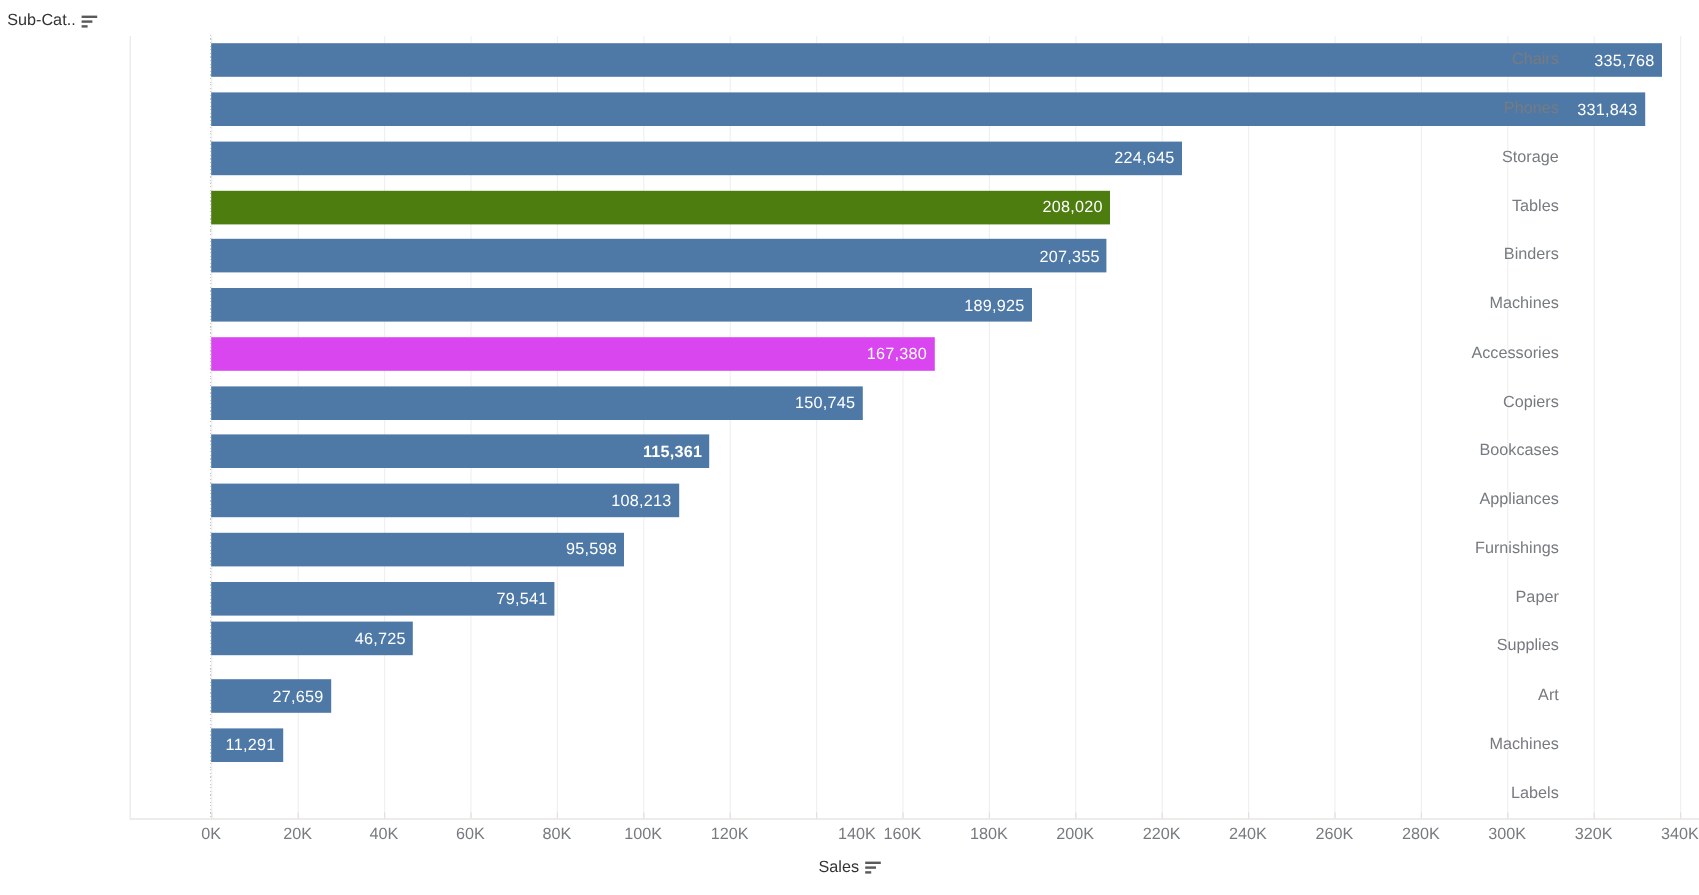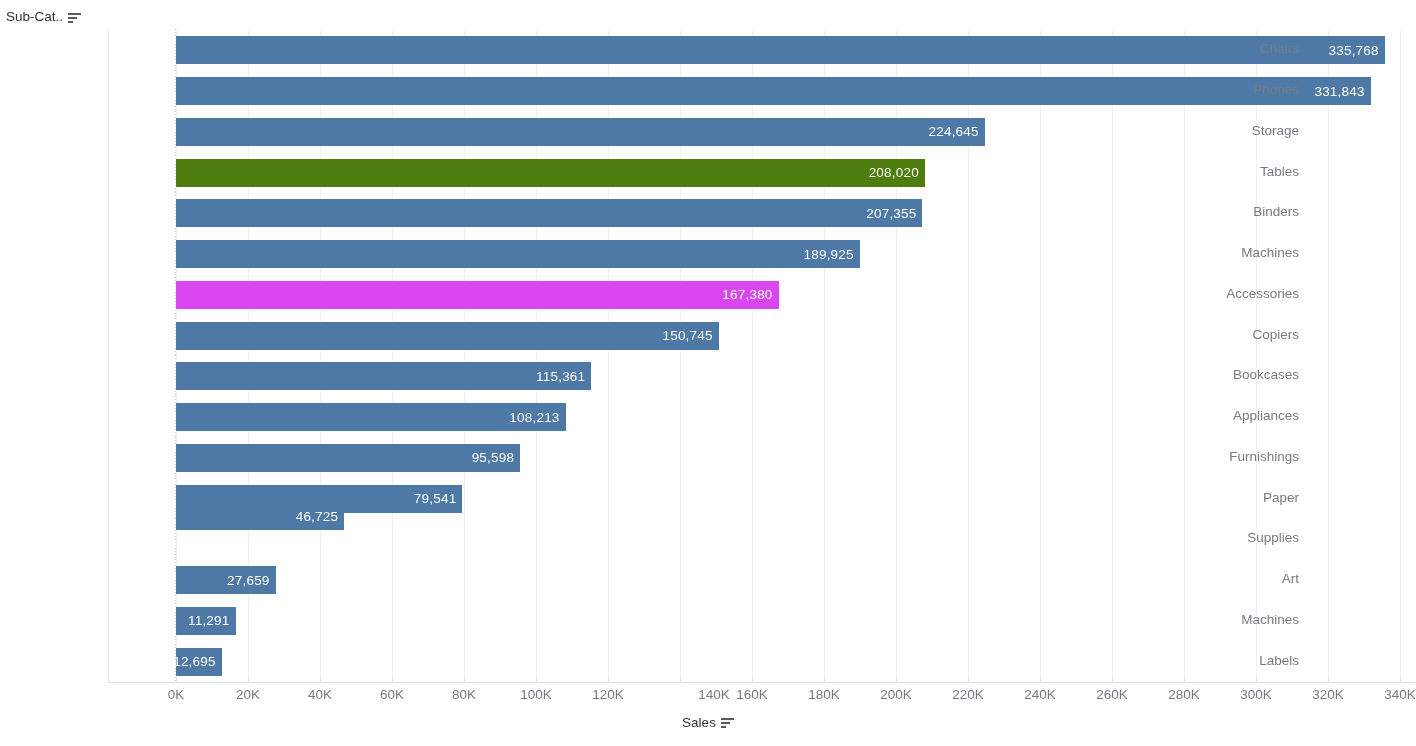--- a/index.html
+++ b/index.html
@@ -295,21 +295,21 @@
         <div class="row-tick" style="top: 284.625px; height: 42px;"></div>
         <div class="row" style="top: 291.625px; height: 28px;">
           <div class="bar-wrap" style="width: 542.682px;">
             <div class="bar" title="Copiers: 150,745" style="background: rgb(78, 121, 167);">
               <span class="value">150,745</span>
             </div>
           </div>
         </div>
         <div class="row-tick" style="top: 325.375px; height: 42px;"></div>
         <div class="row" style="top: 332.375px; height: 28px;">
-          <div class="bar-wrap" style="width: 415.3px;">
+          <div class="bar-wrap" style="width: 415.3px; font-weight: bold;">
             <div class="bar" title="Bookcases: 115,361" style="background: rgb(78, 121, 167);">
               <span class="value">115,361</span>
             </div>
           </div>
         </div>
         <div class="row-tick" style="top: 366.125px; height: 42px;"></div>
         <div class="row" style="top: 373.125px; height: 28px;">
           <div class="bar-wrap" style="width: 389.567px;">
             <div class="bar" title="Appliances: 108,213" style="background: rgb(78, 121, 167);">
               <span class="value">108,213</span>
@@ -326,21 +326,21 @@
         </div>
         <div class="row-tick" style="top: 447.625px; height: 42px;"></div>
         <div class="row" style="top: 454.625px; height: 28px;">
           <div class="bar-wrap" style="width: 286.348px;">
             <div class="bar" title="Paper: 79,541" style="background: rgb(78, 121, 167);">
               <span class="value">79,541</span>
             </div>
           </div>
         </div>
         <div class="row-tick" style="top: 488.375px; height: 42px;"></div>
-        <div class="row" style="top: 472px; height: 28px;">
+        <div class="row" style="top: 488px; height: 28px;">
           <div class="bar-wrap" style="width: 168.21px;">
             <div class="bar" title="Supplies: 46,725" style="background: rgb(78, 121, 167);">
               <span class="value">46,725</span>
             </div>
           </div>
         </div>
         <div class="row-tick" style="top: 529.125px; height: 42px;"></div>
         <div class="row" style="top: 536.125px; height: 28px;">
           <div class="bar-wrap" style="width: 99.5724px;">
             <div class="bar" title="Art: 27,659" style="background: rgb(78, 121, 167);">
@@ -350,27 +350,20 @@
         </div>
         <div class="row-tick" style="top: 569.875px; height: 42px;"></div>
         <div class="row" style="top: 576.875px; height: 28px;">
           <div class="bar-wrap" style="width: 59.5008px;">
             <div class="bar" title="Envelopes: 16,528" style="background: rgb(78, 121, 167);">
               <span class="value">11,291</span>
             </div>
           </div>
         </div>
         <div class="row-tick" style="top: 610.625px; height: 42px;"></div>
-        <div class="row" style="top: 617.625px; height: 28px;">
-          <div class="bar-wrap" style="width: 45.702px;">
-            <div class="bar" title="Labels: 12,695" style="background: rgb(78, 121, 167);">
-              <span class="value">12,695</span>
-            </div>
-          </div>
-        </div>
       </div>
   </div>
 
   <div id="cat-labels">
       <div class="cat-label" style="top: 41.375px; position: absolute;">Chairs</div>
       <div class="cat-label" style="top: 82.125px; position: absolute;">Phones</div>
       <div class="cat-label" style="top: 122.875px; position: absolute;">Storage</div>
       <div class="cat-label" style="top: 163.625px; position: absolute;">Tables</div>
       <div class="cat-label" style="top: 204.375px; position: absolute;">Binders</div>
       <div class="cat-label" style="top: 245.125px; position: absolute;">Machines</div>

